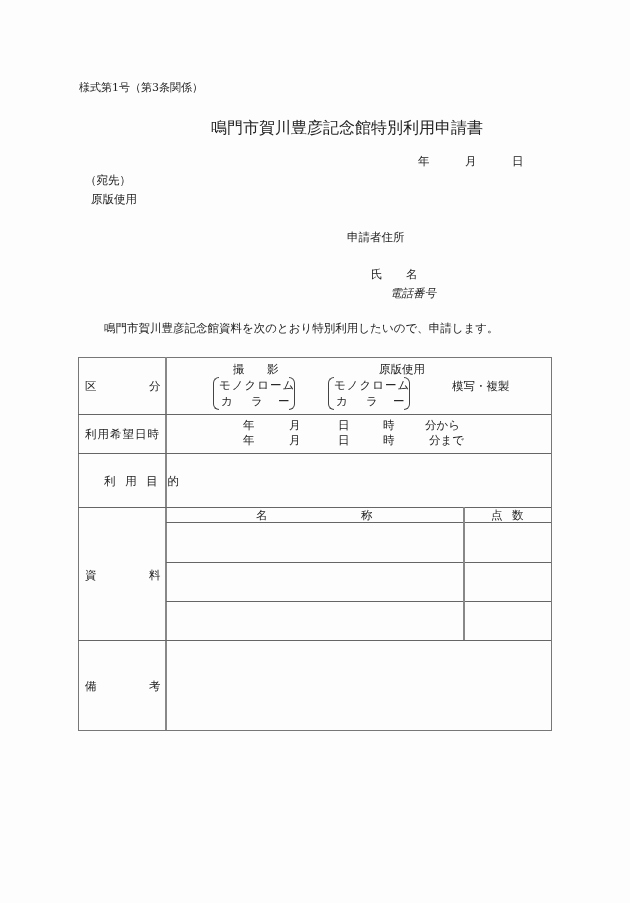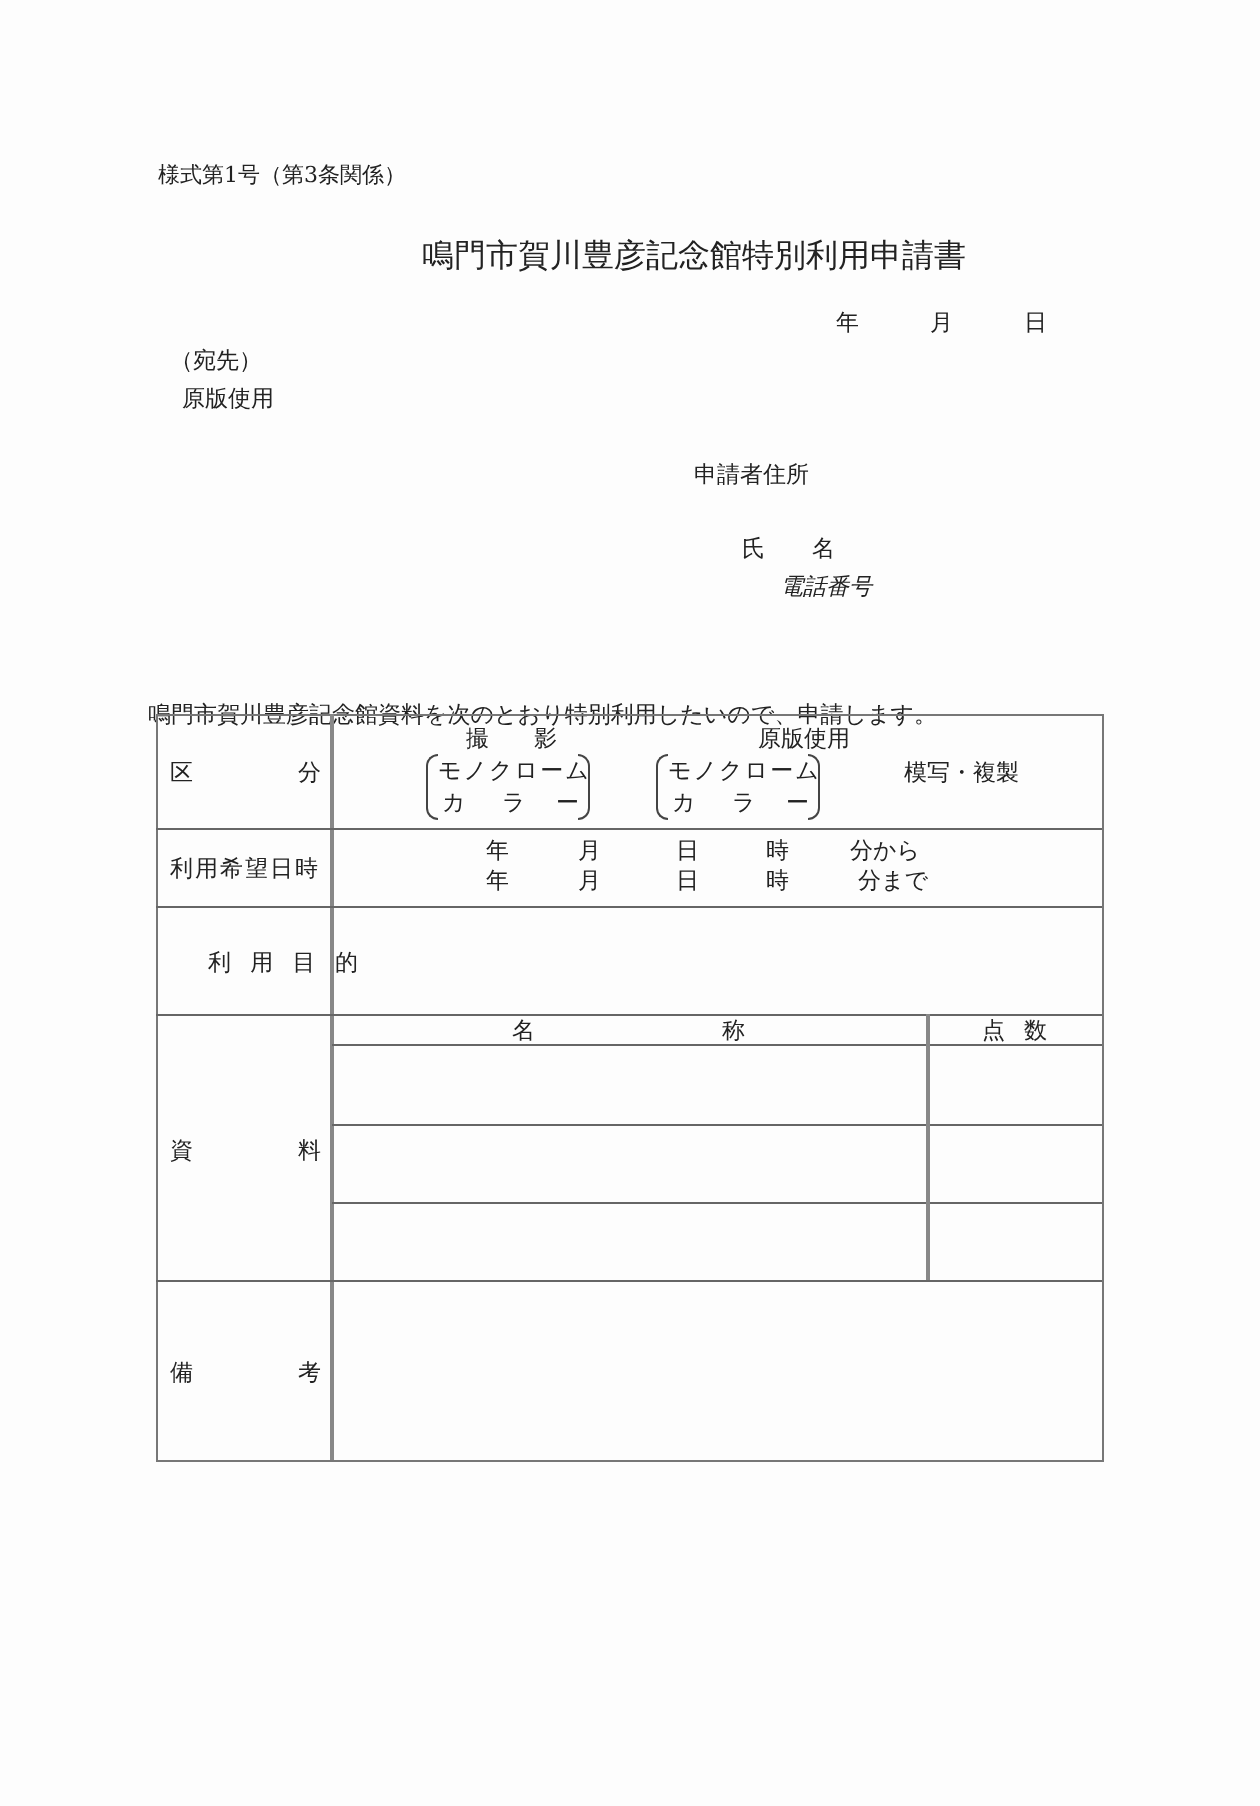--- a/index.html
+++ b/index.html
@@ -26,21 +26,21 @@
 </div>
 
 <div class="abs" style="left:85px;top:173px;">（宛先）</div>
 <div class="abs" style="left:91px;top:192px;">原版使用</div>
 
 <div class="abs" style="left:347px;top:230px;">申請者住所</div>
 <div class="abs" style="left:371px;top:267px;">氏</div>
 <div class="abs" style="left:406px;top:267px;">名</div>
 <div class="abs" style="left:390px;top:286px;font-style:italic;">電話番号</div>
 
-<div class="abs" style="left:74px;top:321px;margin-top:29px;">鳴門市賀川豊彦記念館資料を次のとおり特別利用したいので、申請します。</div>
+<div class="abs" style="left:104px;top:321px;">鳴門市賀川豊彦記念館資料を次のとおり特別利用したいので、申請します。</div>
 
 <div>
 
   <div class="abs" style="left:78px;top:357px;width:472px;height:372px;border:1px solid #777;"></div>
   <div class="line-v thick-v" style="left:165px;top:357px;height:373px;"></div>
   <div class="line-h" style="left:78px;top:414px;width:473px;"></div>
   <div class="line-h" style="left:78px;top:453px;width:473px;"></div>
   <div class="line-h" style="left:78px;top:507px;width:473px;"></div>
   <div class="line-h" style="left:166px;top:522px;width:385px;"></div>
   <div class="line-h" style="left:166px;top:562px;width:385px;"></div>

